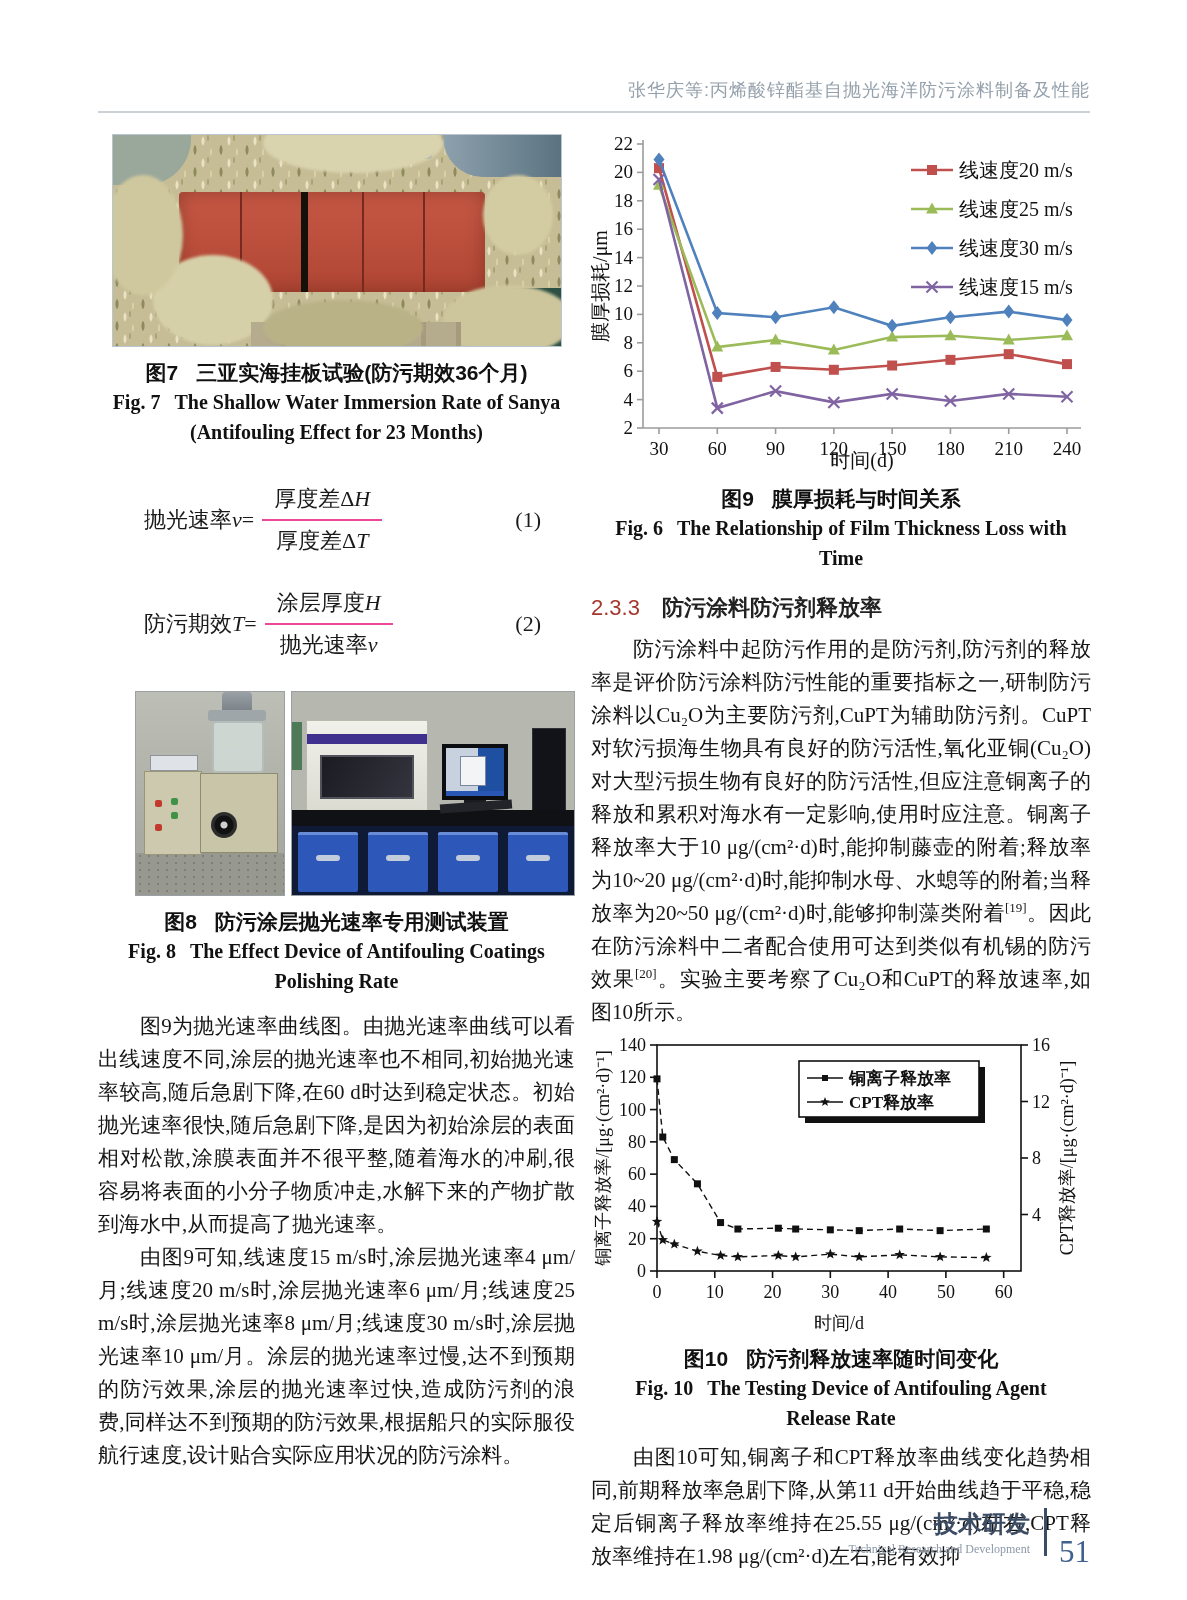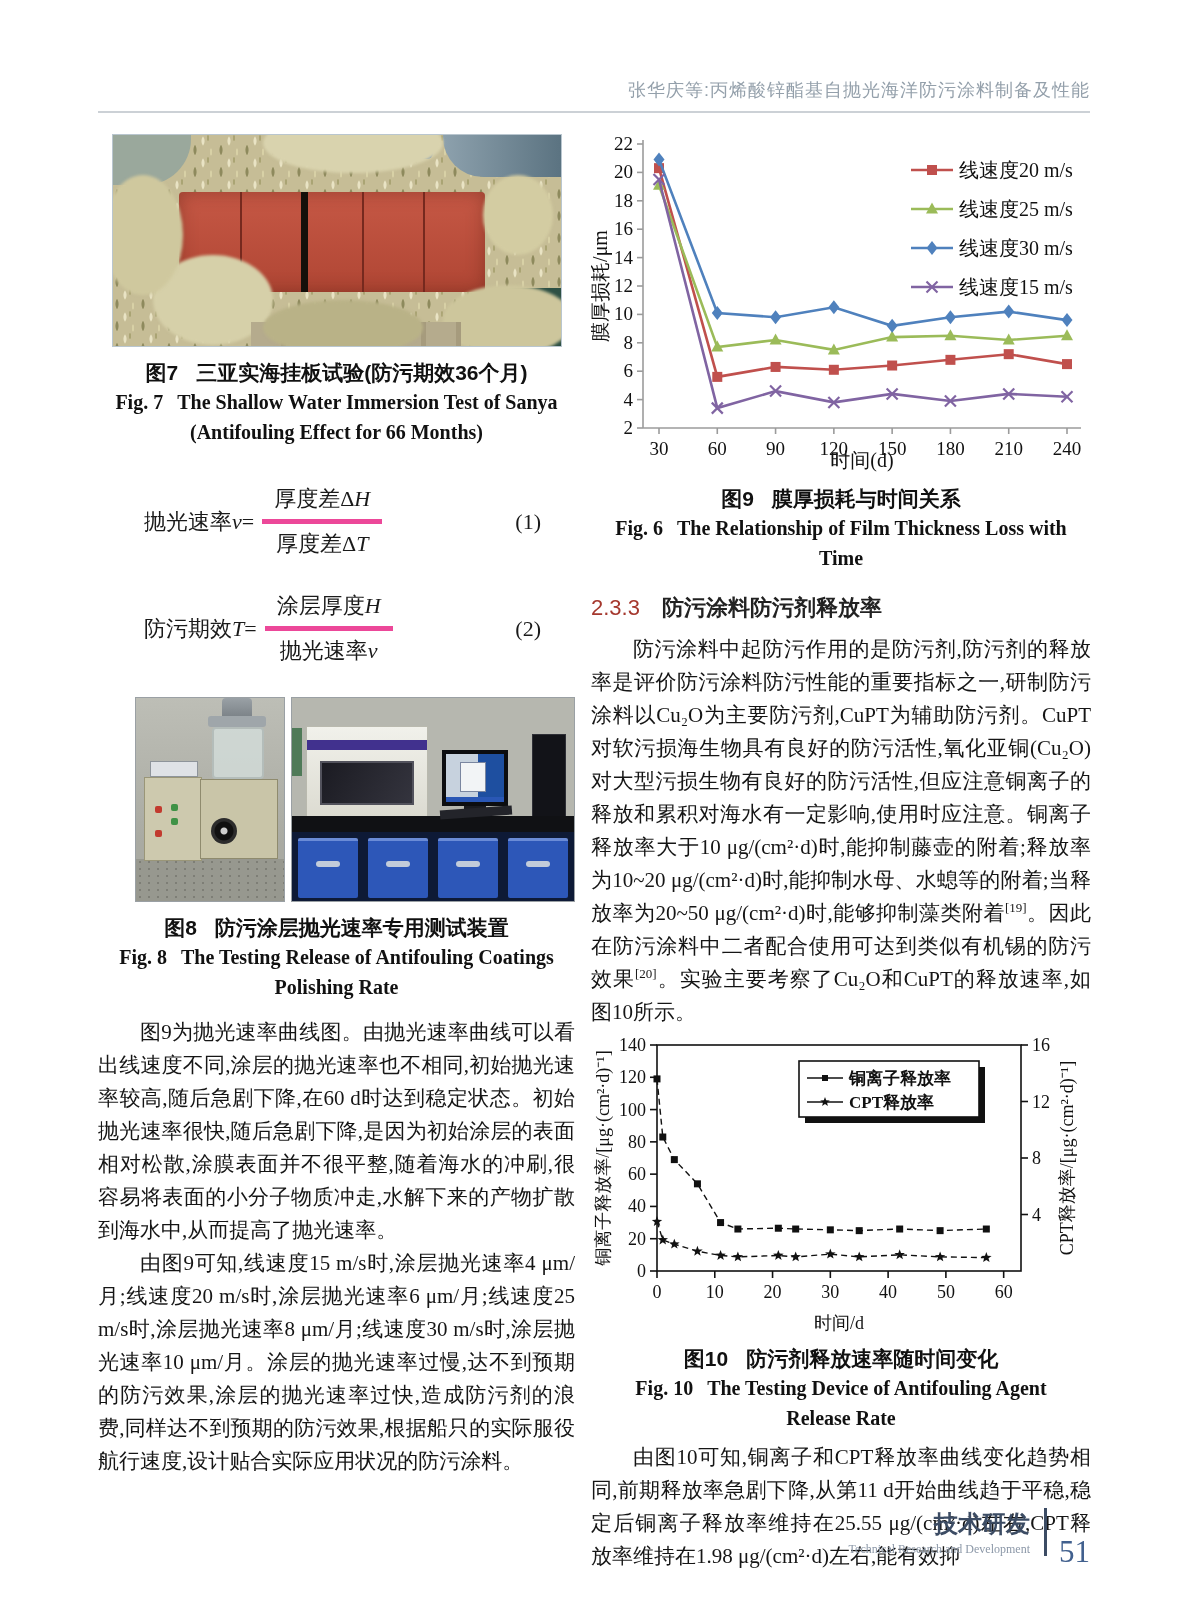--- a/index.html
+++ b/index.html
@@ -35,21 +35,21 @@
     text-indent:2em; color:#151515;
   }
   .para sup { font-size:13px; line-height:0; vertical-align:super; }
   .mt8{margin-top:8px;} .mt14{margin-top:14px;}
 
   
   .equations { margin:36px 0 14px 0; }
   .equation { display:flex; align-items:center; font-size:22px; margin:26px 0 30px 46px; }
   .eq-var { font-style:italic; }
   .frac { display:inline-flex; flex-direction:column; align-items:center; margin:0 4px 0 8px; }
-  .frac .num { padding:1px 12px 5px 12px; border-bottom:5px solid #ec4899; }
+  .frac .num { padding:1px 12px 5px 12px; border-bottom:2px solid #ec4899; }
   .frac .den { padding:5px 12px 1px 12px; }
   .eq-no { margin-left:auto; margin-right:34px; }
 
   
   .section-h { font-family:"Liberation Sans", sans-serif; font-size:22px;
                font-weight:600; margin:20px 0 10px 0; color:#222; }
   .section-h .section-no { font-weight:400; margin-right:22px; }
 
   
   .photo7 { position:relative; width:450px; height:213px; margin:6px auto 0 auto;
@@ -161,22 +161,22 @@
         <div class="f7-blob b4"></div>
         <div class="f7-blob b5"></div>
         <div class="f7-wood"></div>
         <div class="f7-blob b6"></div>
       </div>
 
       <div class="cap-cn">
         <span class="cap-no">图7</span><span>三亚实海挂板试验(防污期效36个月)</span>
       </div>
       <div class="cap-en">
-        <span class="cap-no">Fig. 7</span><span>The Shallow Water Immersion Test of Sanya</span><br>
-        <span>(Antifouling Effect for 66 Months)</span>
+        <span class="cap-no">Fig. 7</span><span>The Shallow Water Immersion Rate of Sanya</span><br>
+        <span>(Antifouling Effect for 23 Months)</span>
       </div>
 
       <div class="equations">
         <div class="equation">
           <span>抛光速率</span>
             <span class="eq-var">v</span>
             <span>=</span>
           <span class="frac">
             <span class="num"><span>厚度差Δ</span><span class="eq-var">H</span></span>
             <span class="den"><span>厚度差Δ</span><span class="eq-var">T</span></span>
@@ -243,21 +243,21 @@
                 <div class="f8-handle"></div>
               </div>
           </div>
         </div>
       </div>
 
       <div class="cap-cn">
         <span class="cap-no">图8</span><span>防污涂层抛光速率专用测试装置</span>
       </div>
       <div class="cap-en">
-        <span class="cap-no">Fig. 8</span><span>The Testing Release of Antifouling Coatings</span><br>
+        <span class="cap-no">Fig. 8</span><span>The Effect Device of Antifouling Coatings</span><br>
         <span>Polishing Rate</span>
       </div>
 
       <div class="para mt14">图9为抛光速率曲线图。由抛光速率曲线可以看出线速度不同,涂层的抛光速率也不相同,初始抛光速率较高,随后急剧下降,在60 d时达到稳定状态。初始抛光速率很快,随后急剧下降,是因为初始涂层的表面相对松散,涂膜表面并不很平整,随着海水的冲刷,很容易将表面的小分子物质冲走,水解下来的产物扩散到海水中,从而提高了抛光速率。</div>
       <div class="para">由图9可知,线速度15 m/s时,涂层抛光速率4 μm/月;线速度20 m/s时,涂层抛光速率6 μm/月;线速度25 m/s时,涂层抛光速率8 μm/月;线速度30 m/s时,涂层抛光速率10 μm/月。涂层的抛光速率过慢,达不到预期的防污效果,涂层的抛光速率过快,造成防污剂的浪费,同样达不到预期的防污效果,根据船只的实际服役航行速度,设计贴合实际应用状况的防污涂料。</div>
     </div>
 
     <div class="col-right">
 
       <div class="chart-wrap">

